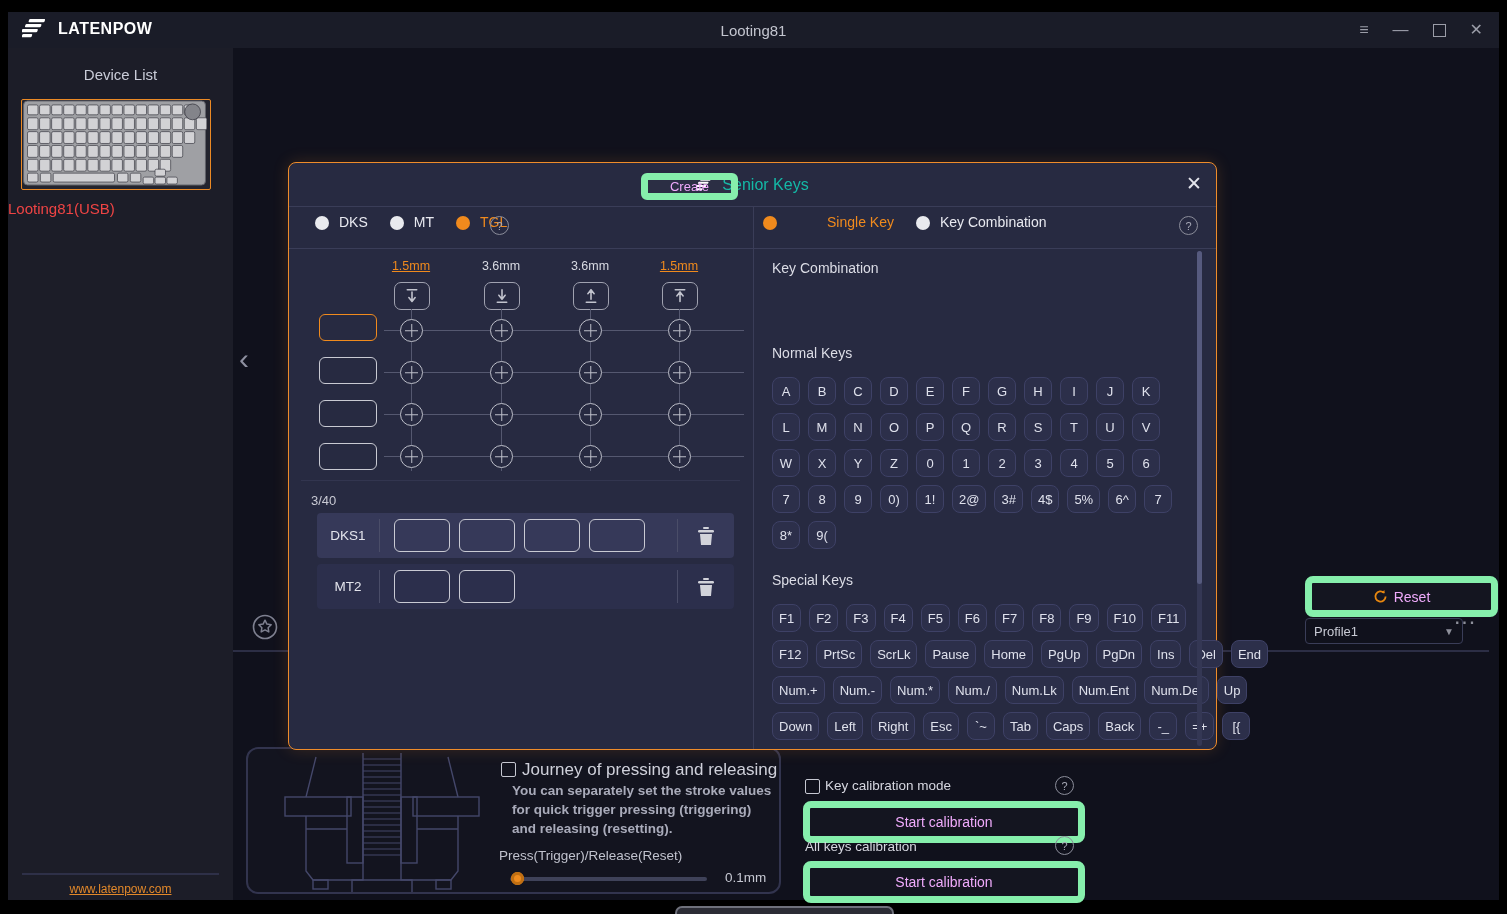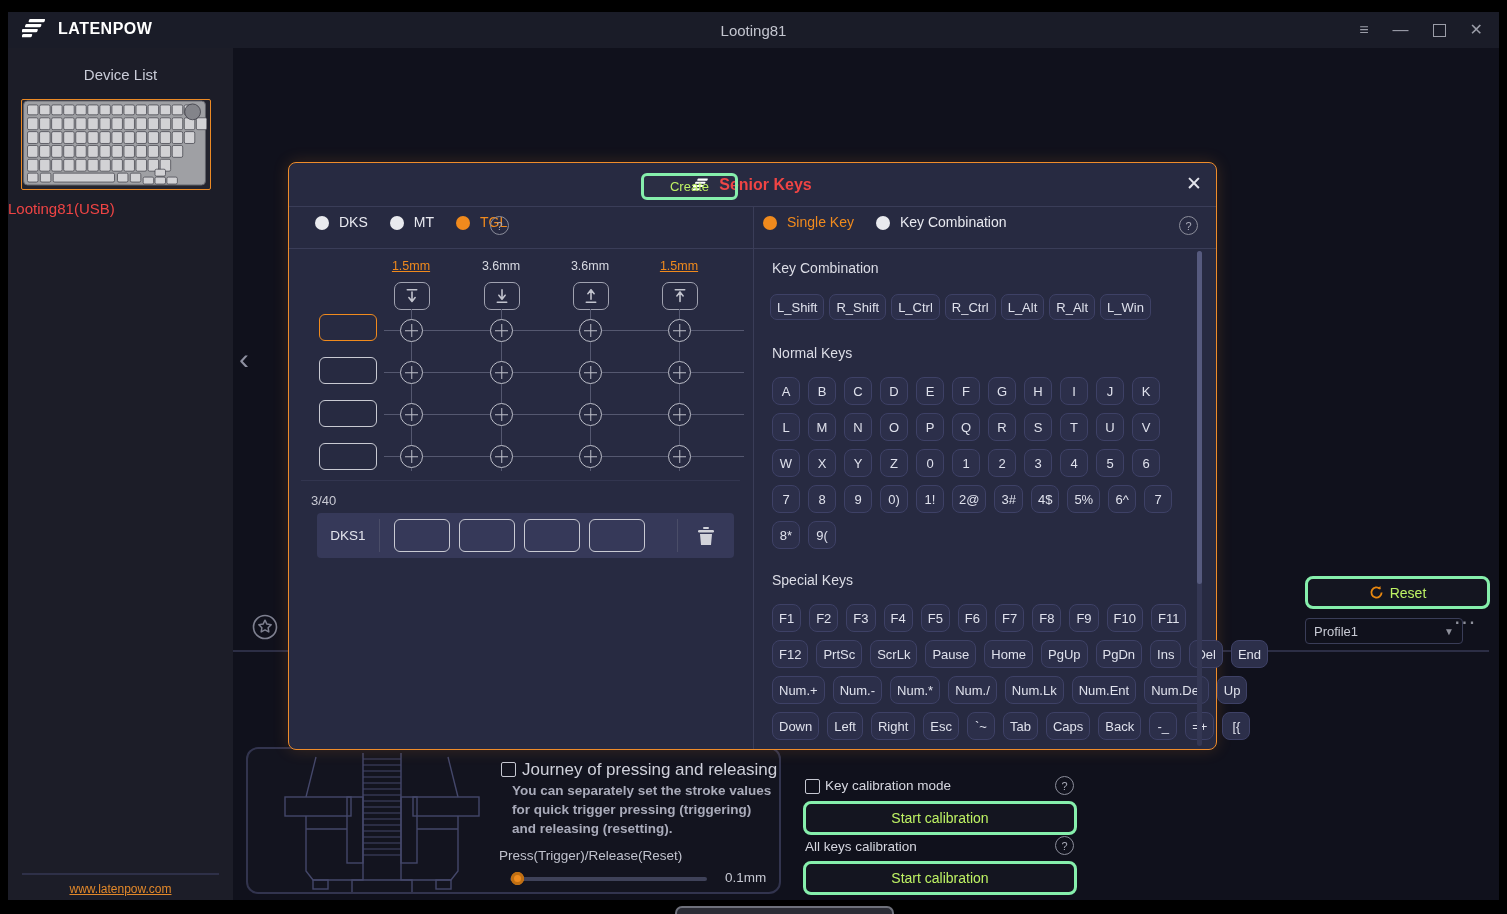--- a/index.html
+++ b/index.html
@@ -22,21 +22,21 @@
   .device-card{left:13px;top:51px;width:188px;height:89px;border:1.5px solid #ec8a25;
                background:#23242e;border-radius:2px;cursor:pointer;}
   .device-name{left:0;right:0;top:152px;font-size:15px;color:#ef4444;}
   .side-div{left:14px;right:14px;top:825px;height:2px;background:#2e3048;}
   .side-link{left:0;right:0;top:834px;text-align:center;font-size:12px;}
   .side-link a{color:#e2882a;text-decoration:underline;cursor:pointer;}
   
   .main{left:225px;top:36px;right:0;bottom:0;background:#10111c;}
   .chevron{left:6px;top:296px;font-size:30px;color:#8e90a0;cursor:pointer;line-height:1;}
   .main-div{left:0;right:10px;top:602px;height:2px;background:#2c2e45;}
-  .btn{border:3px solid #86efac;background:rgba(255,255,255,0.02);color:#bef264;
+  .btn{border:7px solid #86efac;background:rgba(255,255,255,0.02);color:#f0abfc;
        border-radius:8px;display:flex;align-items:center;justify-content:center;
        font-size:14px;cursor:pointer;gap:6px;}
   .reset-btn{left:1072px;top:528px;width:179px;height:27px;}
   .select{left:1072px;top:570px;width:140px;height:24px;border:1px solid #3a3d58;border-radius:4px;
           display:flex;align-items:center;font-size:13px;color:#c9cbd5;padding:0 8px;cursor:pointer;
           justify-content:space-between;}
   .dots{left:1222px;top:566px;font-size:16px;letter-spacing:2px;color:#8e909b;cursor:pointer;font-weight:bold;}
   
   .bpanel{left:13px;top:699px;width:531px;height:143px;border:2px solid #32344e;border-radius:12px;
           background:#16172280;overflow:hidden;}
@@ -47,21 +47,21 @@
                 box-shadow:inset 0 0 0 3px #c06f12;cursor:pointer;}
   .cal-label{font-size:13.5px;color:#d6d7e0;}
   .helpico{width:17px;height:17px;border-radius:50%;border:1.5px solid #8b8d9a;color:#a7a9b6;
            font-size:11px;display:inline-flex;align-items:center;justify-content:center;cursor:pointer;}
   .partial-btn{left:675px;top:906px;width:215px;height:10px;background:#2b2c35;
                border:2px solid #6f717c;border-bottom:none;border-radius:7px 7px 0 0;}
   
   .modal{left:288px;top:162px;width:927px;height:586px;background:#272a41;border:1px solid #ef8c2a;
          border-radius:8px;box-shadow:0 0 16px rgba(239,140,42,.18);}
   .m-header{left:0;right:0;top:0;height:43px;display:flex;align-items:center;justify-content:center;gap:8px;}
-  .m-title{font-size:16px;font-weight:bold;color:#ef4444;}
+  .m-title{font-size:16px;font-weight:normal;color:#14b8a6;}
   .m-close{right:14px;top:11px;font-size:19px;color:#e4e5ec;cursor:pointer;line-height:1;}
   .m-div-h{left:0;right:0;height:1px;background:#3a3d58;}
   .m-div-v{top:43px;bottom:0;width:1px;background:#3a3d58;left:464px;}
   .radio-row{display:flex;align-items:flex-end;gap:10px;}
   .radio{width:14px;height:14px;border-radius:50%;background:#e9eaee;cursor:pointer;flex:none;}
   .radio.on{background:#f08a1d;}
   .rlabel{font-size:14px;color:#e8e9f0;cursor:pointer;}
   .rlabel.on{color:#f08a1d;}
   .create-btn{left:352px;top:10px;width:97px;height:27px;border-radius:6px;font-size:13px;}
   
@@ -307,21 +307,21 @@
       <span class="radio"></span>
       <span class="rlabel" style="margin-right: 12px;">MT</span>
       <span class="radio on"></span>
       <span class="rlabel on" style="margin-right: 12px;">TGL</span>
     </div>
   <div class="abs helpico" style="left:201px;top:53px;">?</div>
   <button class="abs btn create-btn">Create</button>
 
   <div class="abs radio-row" style="left:474px;top:51px;" id="keymode-radios">
       <span class="radio on"></span>
-      <span class="rlabel on" style="margin-right: 12px;">Single Key</span>
+      <span class="rlabel on" style="margin-right: 12px; margin-left: 40px;">Single Key</span>
       <span class="radio"></span>
       <span class="rlabel" style="margin-right: 12px;">Key Combination</span>
     </div>
   <div class="abs helpico" style="left:890px;top:53px;">?</div>
 
   <div class="abs" id="stroke-cols">
       <div class="abs col-label accent" style="left: 92px; top: 96px;">1.5mm</div>
       <div class="abs arrowbox" style="left: 105px; top: 119px;">
         <svg width="22" height="22" viewBox="0 0 28 26">
           <g fill="none" stroke="#c2c4ce" stroke-width="2" stroke-linecap="round">
@@ -404,32 +404,41 @@
         <button class="g-trash">
           <svg width="18" height="20" viewBox="0 0 18 20">
             <g fill="#d2d3da">
               <rect x="1" y="4" width="16" height="2.4" rx="1.2"></rect>
               <rect x="6" y="1" width="6" height="2" rx="1"></rect>
               <path d="M3 8h12l-1 11H4z"></path>
             </g>
           </svg>
         </button>
       </div>
+      <div class="group-row">
+        <div class="g-name">MT2</div>
+        <div class="g-sep"></div>
+        <div class="g-slots">
+          <button class="slot"></button>
+          <button class="slot"></button>
+        </div>
+        <div class="g-sep2"></div>
+        <button class="g-trash">
+          <svg width="18" height="20" viewBox="0 0 18 20">
+            <g fill="#d2d3da">
+              <rect x="1" y="4" width="16" height="2.4" rx="1.2"></rect>
+              <rect x="6" y="1" width="6" height="2" rx="1"></rect>
+              <path d="M3 8h12l-1 11H4z"></path>
+            </g>
+          </svg>
+        </button>
+      </div>
     </div>
 
   <div class="abs sec-title" style="left:483px;top:97px;">Key Combination</div>
-  <div class="abs mods" style="left:481px;top:131px;">
-      <button class="kbtn">L_Shift</button>
-      <button class="kbtn">R_Shift</button>
-      <button class="kbtn">L_Ctrl</button>
-      <button class="kbtn">R_Ctrl</button>
-      <button class="kbtn">L_Alt</button>
-      <button class="kbtn">R_Alt</button>
-      <button class="kbtn">L_Win</button>
-    </div>
 
   <div class="abs sec-title" style="left:483px;top:182px;">Normal Keys</div>
   <div class="abs" style="left:483px;top:214px;">
       <div class="krow">
         <button class="kbtn">A</button>
         <button class="kbtn">B</button>
         <button class="kbtn">C</button>
         <button class="kbtn">D</button>
         <button class="kbtn">E</button>
         <button class="kbtn">F</button>

